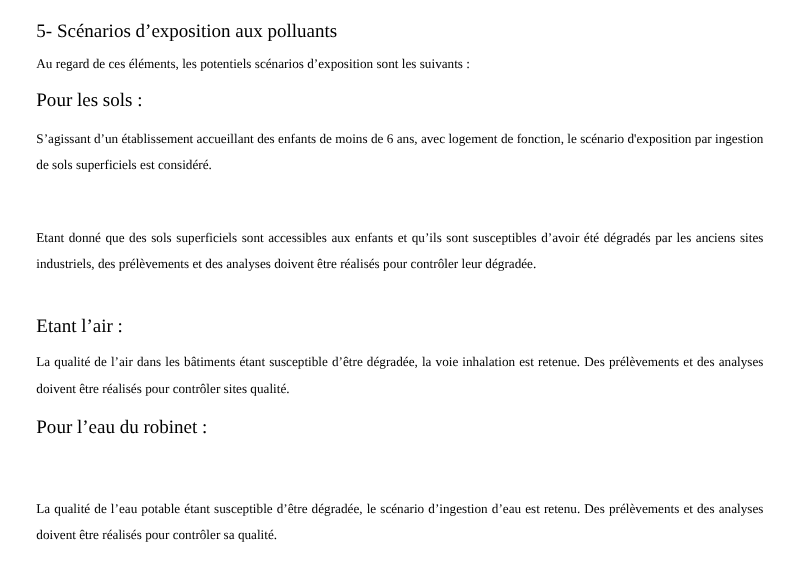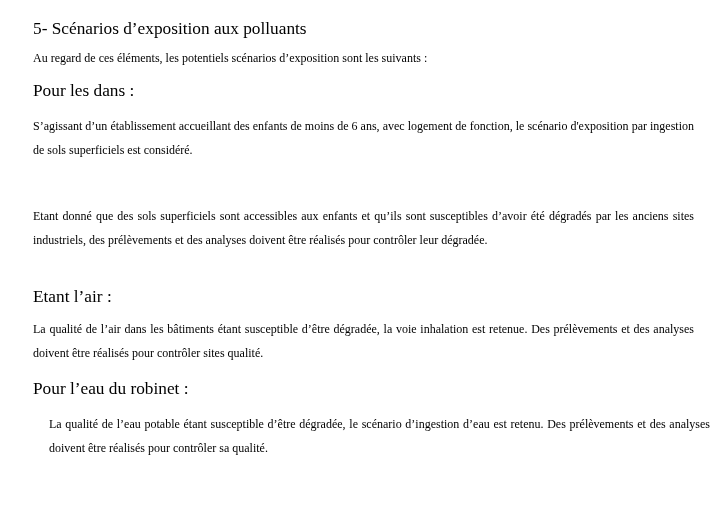--- a/index.html
+++ b/index.html
@@ -47,21 +47,21 @@
 
   <div class="block" style="top:0px;">
     <h2 class="heading">5- Scénarios d’exposition aux polluants</h2>
   </div>
 
   <div class="block" style="top:30px;">
     <p class="para intro">Au regard de ces éléments, les potentiels scénarios d’exposition sont les suivants :</p>
   </div>
 
   <div class="block" style="top:62px;">
-    <h3 class="heading">Pour les dans :</h3>
+    <h3 class="heading">Pour les sols :</h3>
   </div>
 
   <div class="block" style="top:98px;">
     <p class="para">S’agissant d’un établissement accueillant des enfants de moins de 6 ans, avec logement de fonction, le scénario d'exposition par ingestion de sols superficiels est considéré.</p>
   </div>
 
   <div class="block" style="top:188px;">
     <p class="para">Etant donné que des sols superficiels sont accessibles aux enfants et qu’ils sont susceptibles d’avoir été dégradés par les anciens sites industriels, des prélèvements et des analyses doivent être réalisés pour contrôler leur dégradée.</p>
   </div>
 
@@ -70,17 +70,17 @@
   </div>
 
   <div class="block" style="top:301px;">
     <p class="para">La qualité de l’air dans les bâtiments étant susceptible d’être dégradée, la voie inhalation est retenue. Des prélèvements et des analyses doivent être réalisés pour contrôler sites qualité.</p>
   </div>
 
   <div class="block" style="top:360px;">
     <h3 class="heading">Pour l’eau du robinet :</h3>
   </div>
 
-  <div class="block" style="top:396px;margin-left:16px;">
+  <div class="block" style="top:434px;">
     <p class="para">La qualité de l’eau potable étant susceptible d’être dégradée, le scénario d’ingestion d’eau est retenu. Des prélèvements et des analyses doivent être réalisés pour contrôler sa qualité.</p>
   </div>
 
 </div>
 
 </body></html>

